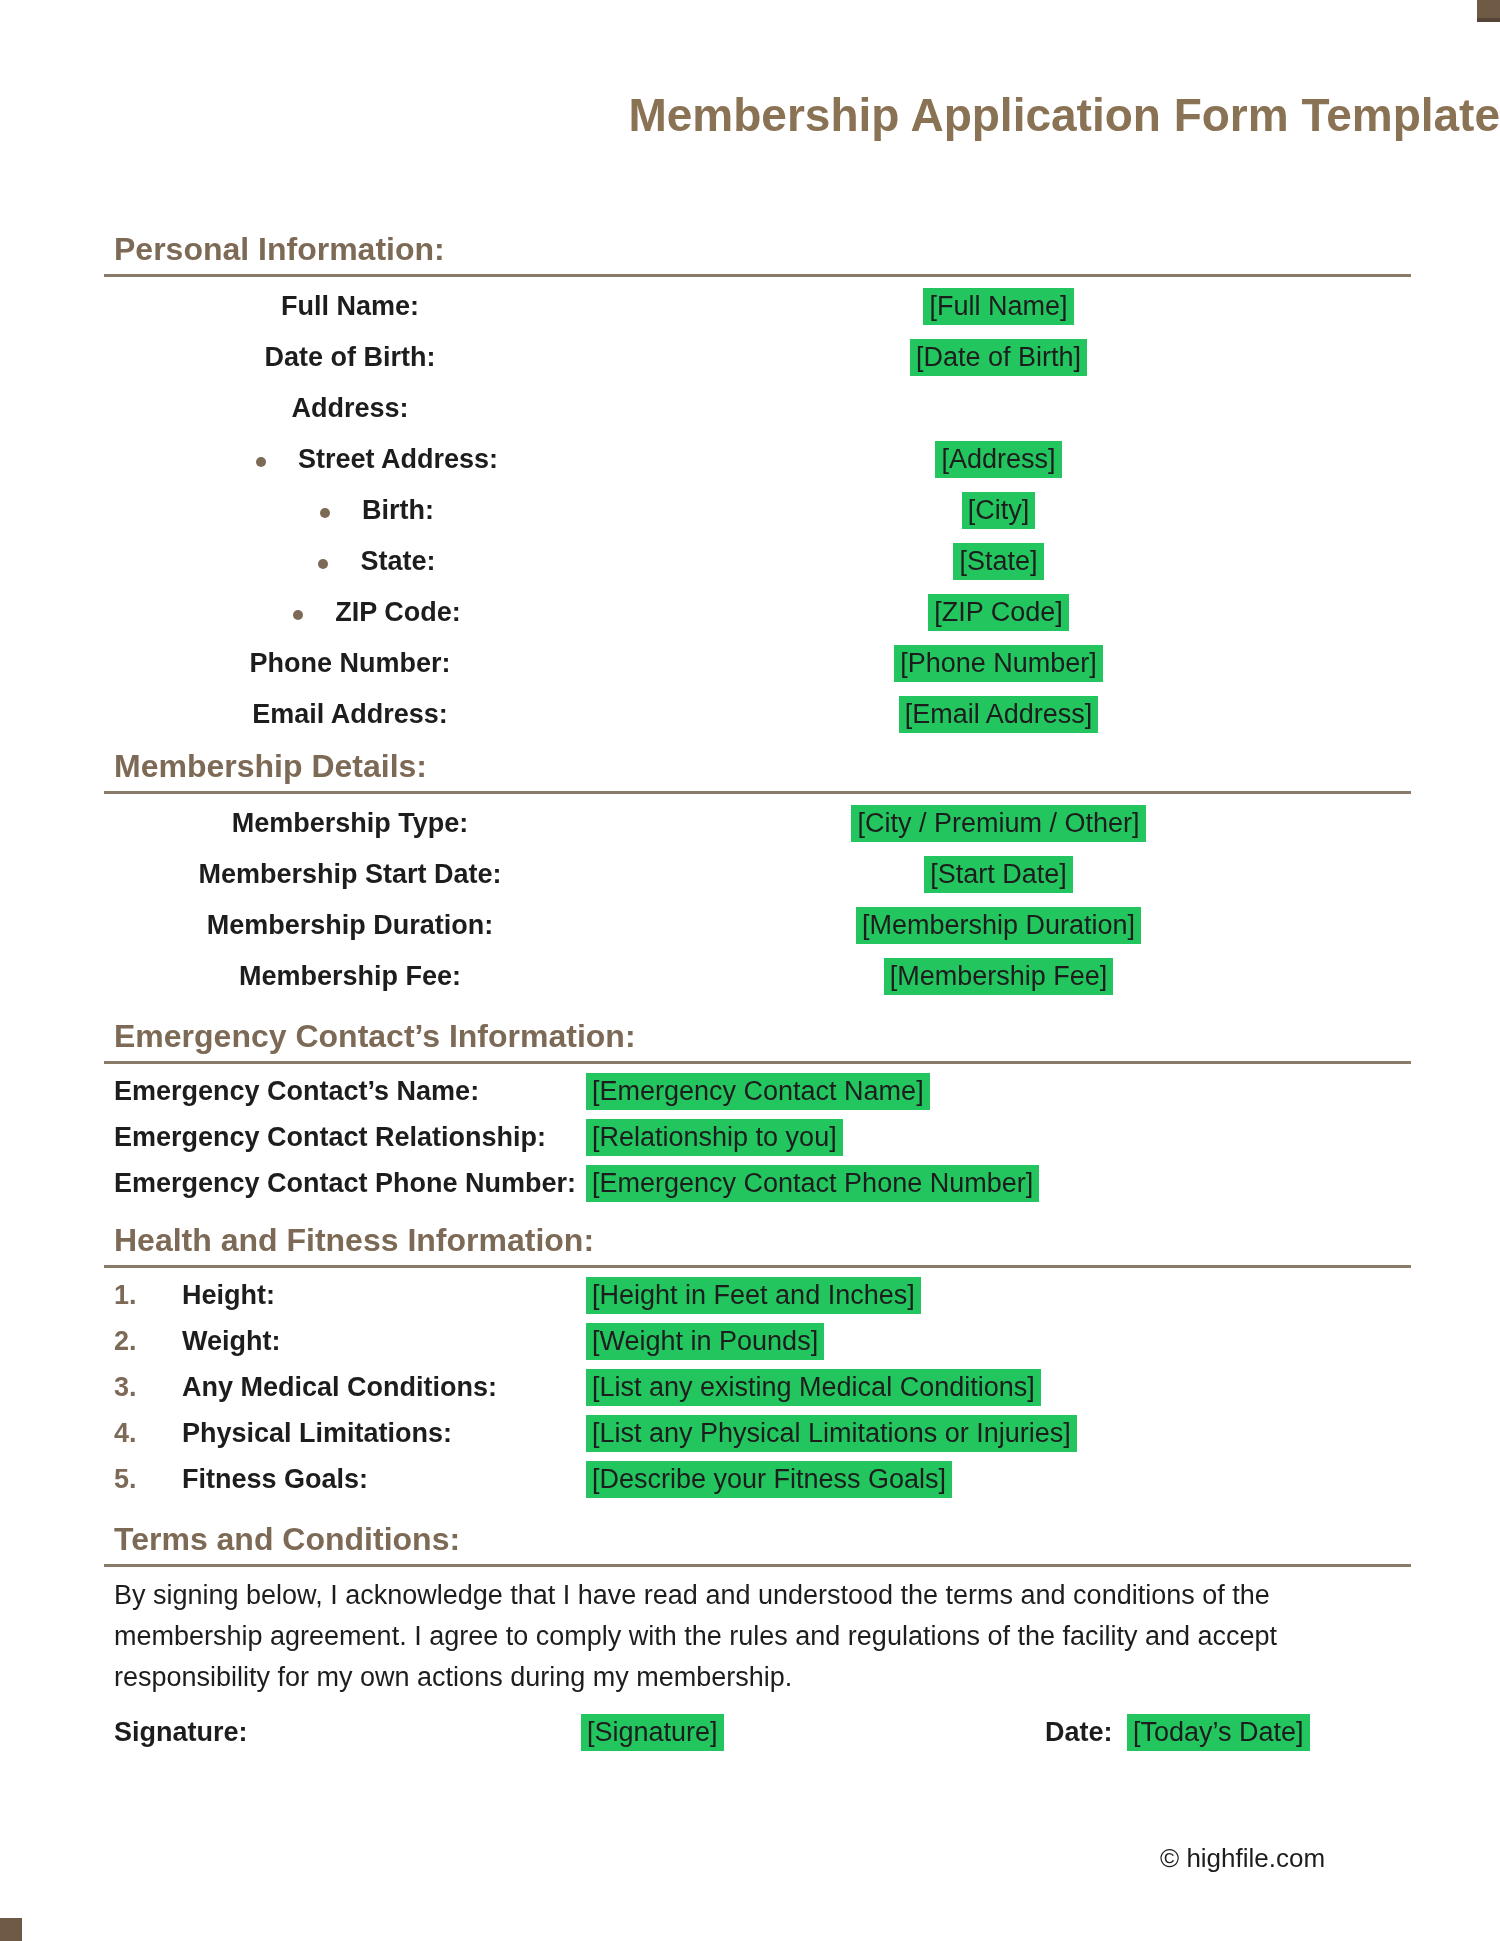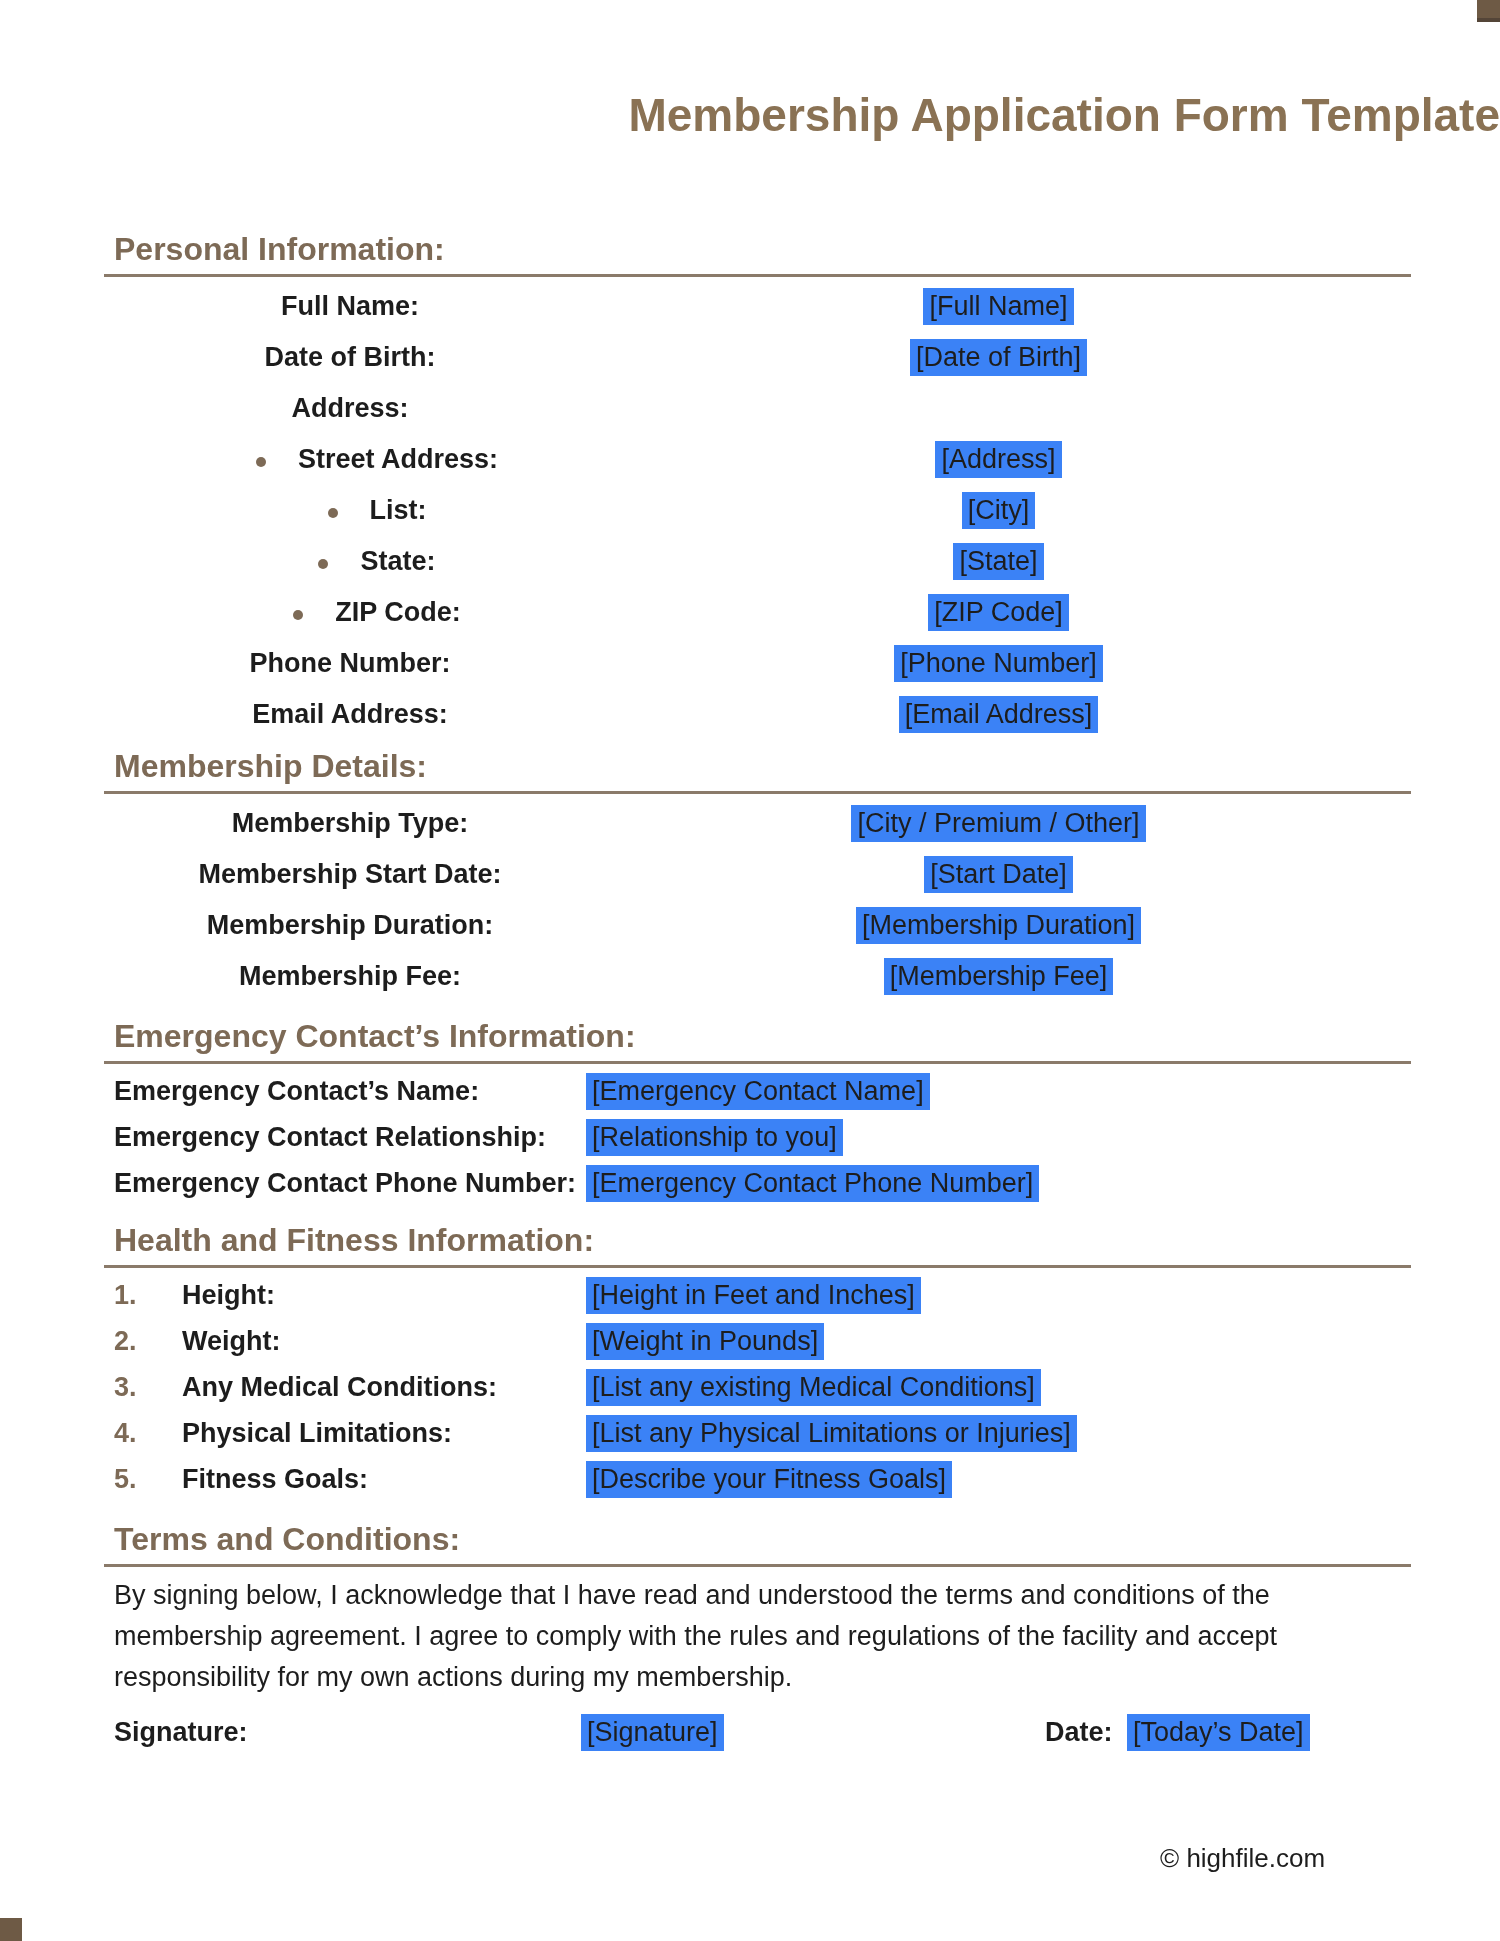--- a/index.html
+++ b/index.html
@@ -33,21 +33,21 @@
   .mt-s5{margin-top:17px;}
   .rows{margin-top:4px;}
   .row{display:flex;align-items:center;}
   .rows-lg .row{height:51px;text-align:center;}
   .rows-sm .row{height:46px;}
   .cell-label{width:482px;padding-left:10px;box-sizing:border-box;flex:none;}
   .label{font-size:27px;font-weight:bold;color:#1d1d1d;}
   .cell-value{flex:1;}
   .hl{
     display:inline-block;
-    background:#3b82f6;
+    background:#22c55e;
     font-size:27px;font-weight:normal;color:#1d1d1d;
     padding:3px 6px;
   }
   .bullet{
     display:inline-block;width:10px;height:10px;border-radius:50%;
     background:#7d6a56;
     margin-left:54px;margin-right:32px;margin-bottom:3px;
     vertical-align:middle;
   }
   .num{
@@ -88,21 +88,21 @@
     </div>
     <div class="row">
       <div class="cell-label"><span class="label">Address:</span></div>
       <div class="cell-value"></div>
     </div>
     <div class="row">
       <div class="cell-label"><span class="bullet"></span><span class="label">Street Address:</span></div>
       <div class="cell-value"><span class="hl">[Address]</span></div>
     </div>
     <div class="row">
-      <div class="cell-label"><span class="bullet"></span><span class="label">List:</span></div>
+      <div class="cell-label"><span class="bullet"></span><span class="label">Birth:</span></div>
       <div class="cell-value"><span class="hl">[City]</span></div>
     </div>
     <div class="row">
       <div class="cell-label"><span class="bullet"></span><span class="label">State:</span></div>
       <div class="cell-value"><span class="hl">[State]</span></div>
     </div>
     <div class="row">
       <div class="cell-label"><span class="bullet"></span><span class="label">ZIP Code:</span></div>
       <div class="cell-value"><span class="hl">[ZIP Code]</span></div>
     </div>

